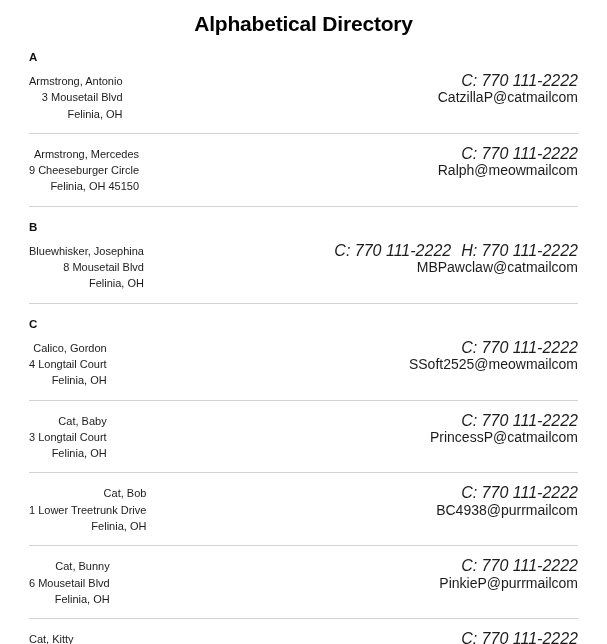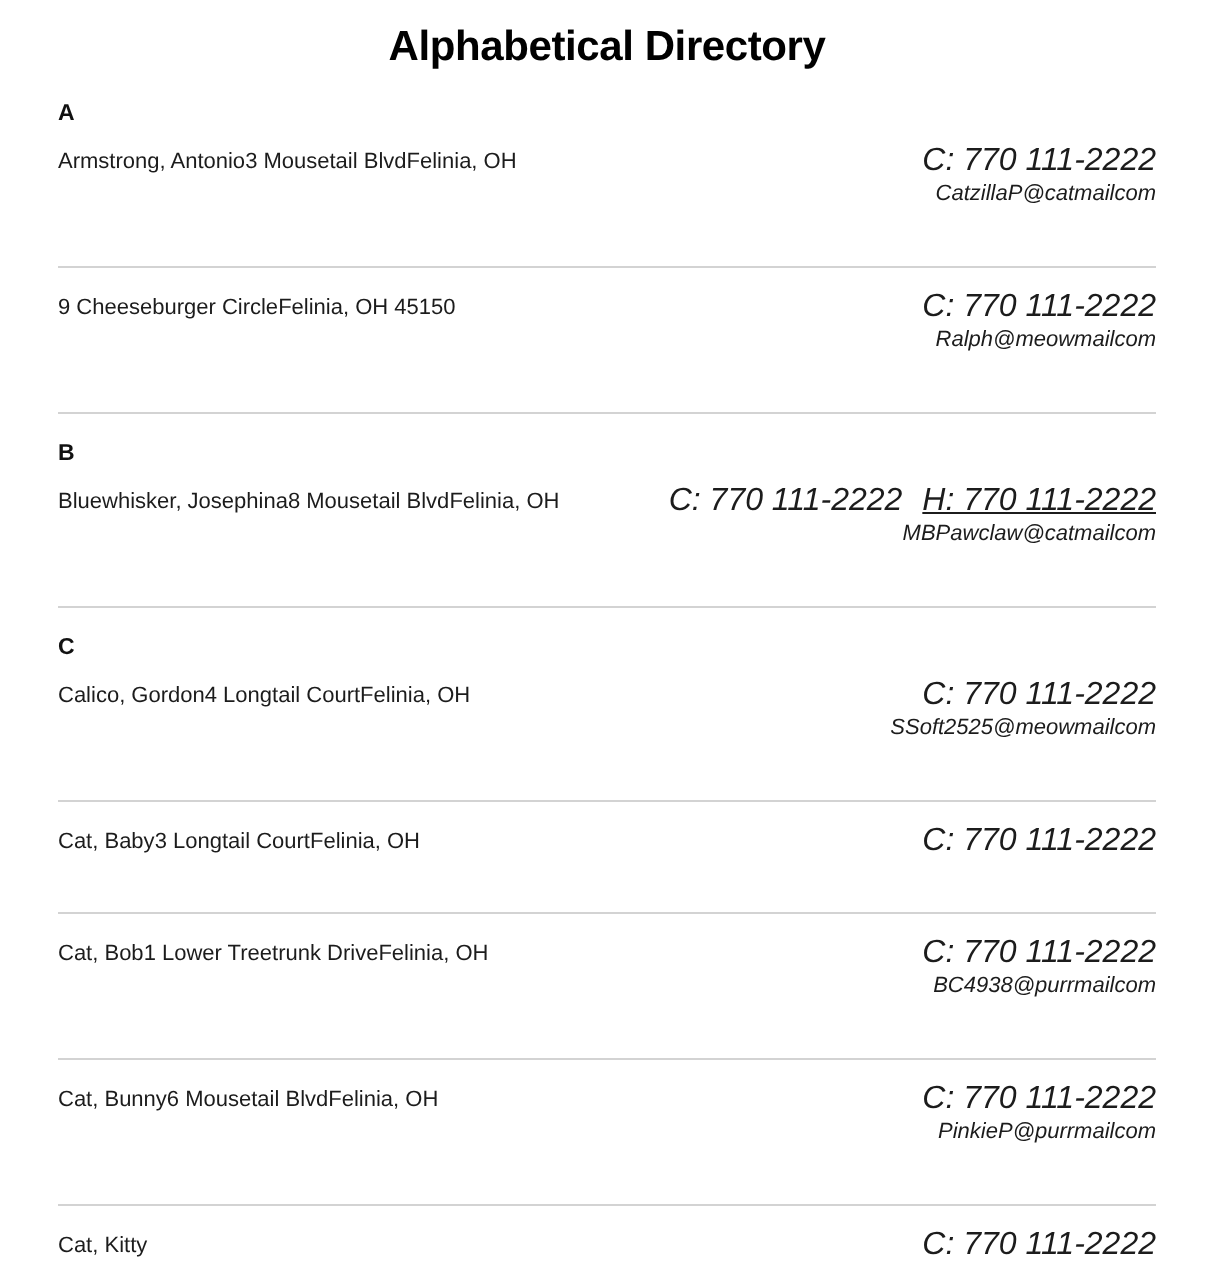--- a/index.html
+++ b/index.html
@@ -48,21 +48,22 @@
     display: flex;
     justify-content: space-between;
     align-items: flex-start;
     border-bottom: 1px solid #d3d3d3;
     padding-bottom: 11px;
     padding-top: 0;
     margin-bottom: 12px;
   }
   .entry-left {
     display: flex;
-    flex-direction: row;
+    flex-direction: column;
+    align-items: flex-end;
   }
   .entry-right {
     display: flex;
     flex-direction: column;
     align-items: flex-end;
     text-align: right;
   }
   .name, .addr1, .addr2 {
     font-size: 11px;
     line-height: 16.3px;
@@ -71,26 +72,24 @@
   }
   .phones {
     font-size: 16px;
     line-height: 16.3px;
     font-style: italic;
     color: #1c1c1c;
     white-space: nowrap;
   }
   .phone + .phone {
     margin-left: 10px;
-    text-decoration: underline;
   }
   .email {
-    font-size: 11px;
+    font-size: 14px;
     line-height: 16.3px;
-    font-style: italic;
     color: #1c1c1c;
     white-space: nowrap;
   }
   .spacer-line {
     height: 16.3px;
   }
 </style>
 </head>
 <body>
 
@@ -107,20 +106,21 @@
           <div class="addr2">Felinia, OH</div>
         </div>
         <div class="entry-right">
           <div class="phones"><span class="phone">C: 770 111-2222</span></div>
           <div class="email">CatzillaP@catmailcom</div>
           <div class="spacer-line"></div>
         </div>
       </div>
       <div class="entry">
         <div class="entry-left">
+          <div class="name">Armstrong, Mercedes</div>
           <div class="addr1">9 Cheeseburger Circle</div>
           <div class="addr2">Felinia, OH 45150</div>
         </div>
         <div class="entry-right">
           <div class="phones"><span class="phone">C: 770 111-2222</span></div>
           <div class="email">Ralph@meowmailcom</div>
           <div class="spacer-line"></div>
         </div>
       </div>
       <div class="section-letter">B</div>
@@ -150,20 +150,21 @@
         </div>
       </div>
       <div class="entry">
         <div class="entry-left">
           <div class="name">Cat, Baby</div>
           <div class="addr1">3 Longtail Court</div>
           <div class="addr2">Felinia, OH</div>
         </div>
         <div class="entry-right">
           <div class="phones"><span class="phone">C: 770 111-2222</span></div>
+          <div class="email">PrincessP@catmailcom</div>
           <div class="spacer-line"></div>
         </div>
       </div>
       <div class="entry">
         <div class="entry-left">
           <div class="name">Cat, Bob</div>
           <div class="addr1">1 Lower Treetrunk Drive</div>
           <div class="addr2">Felinia, OH</div>
         </div>
         <div class="entry-right">

